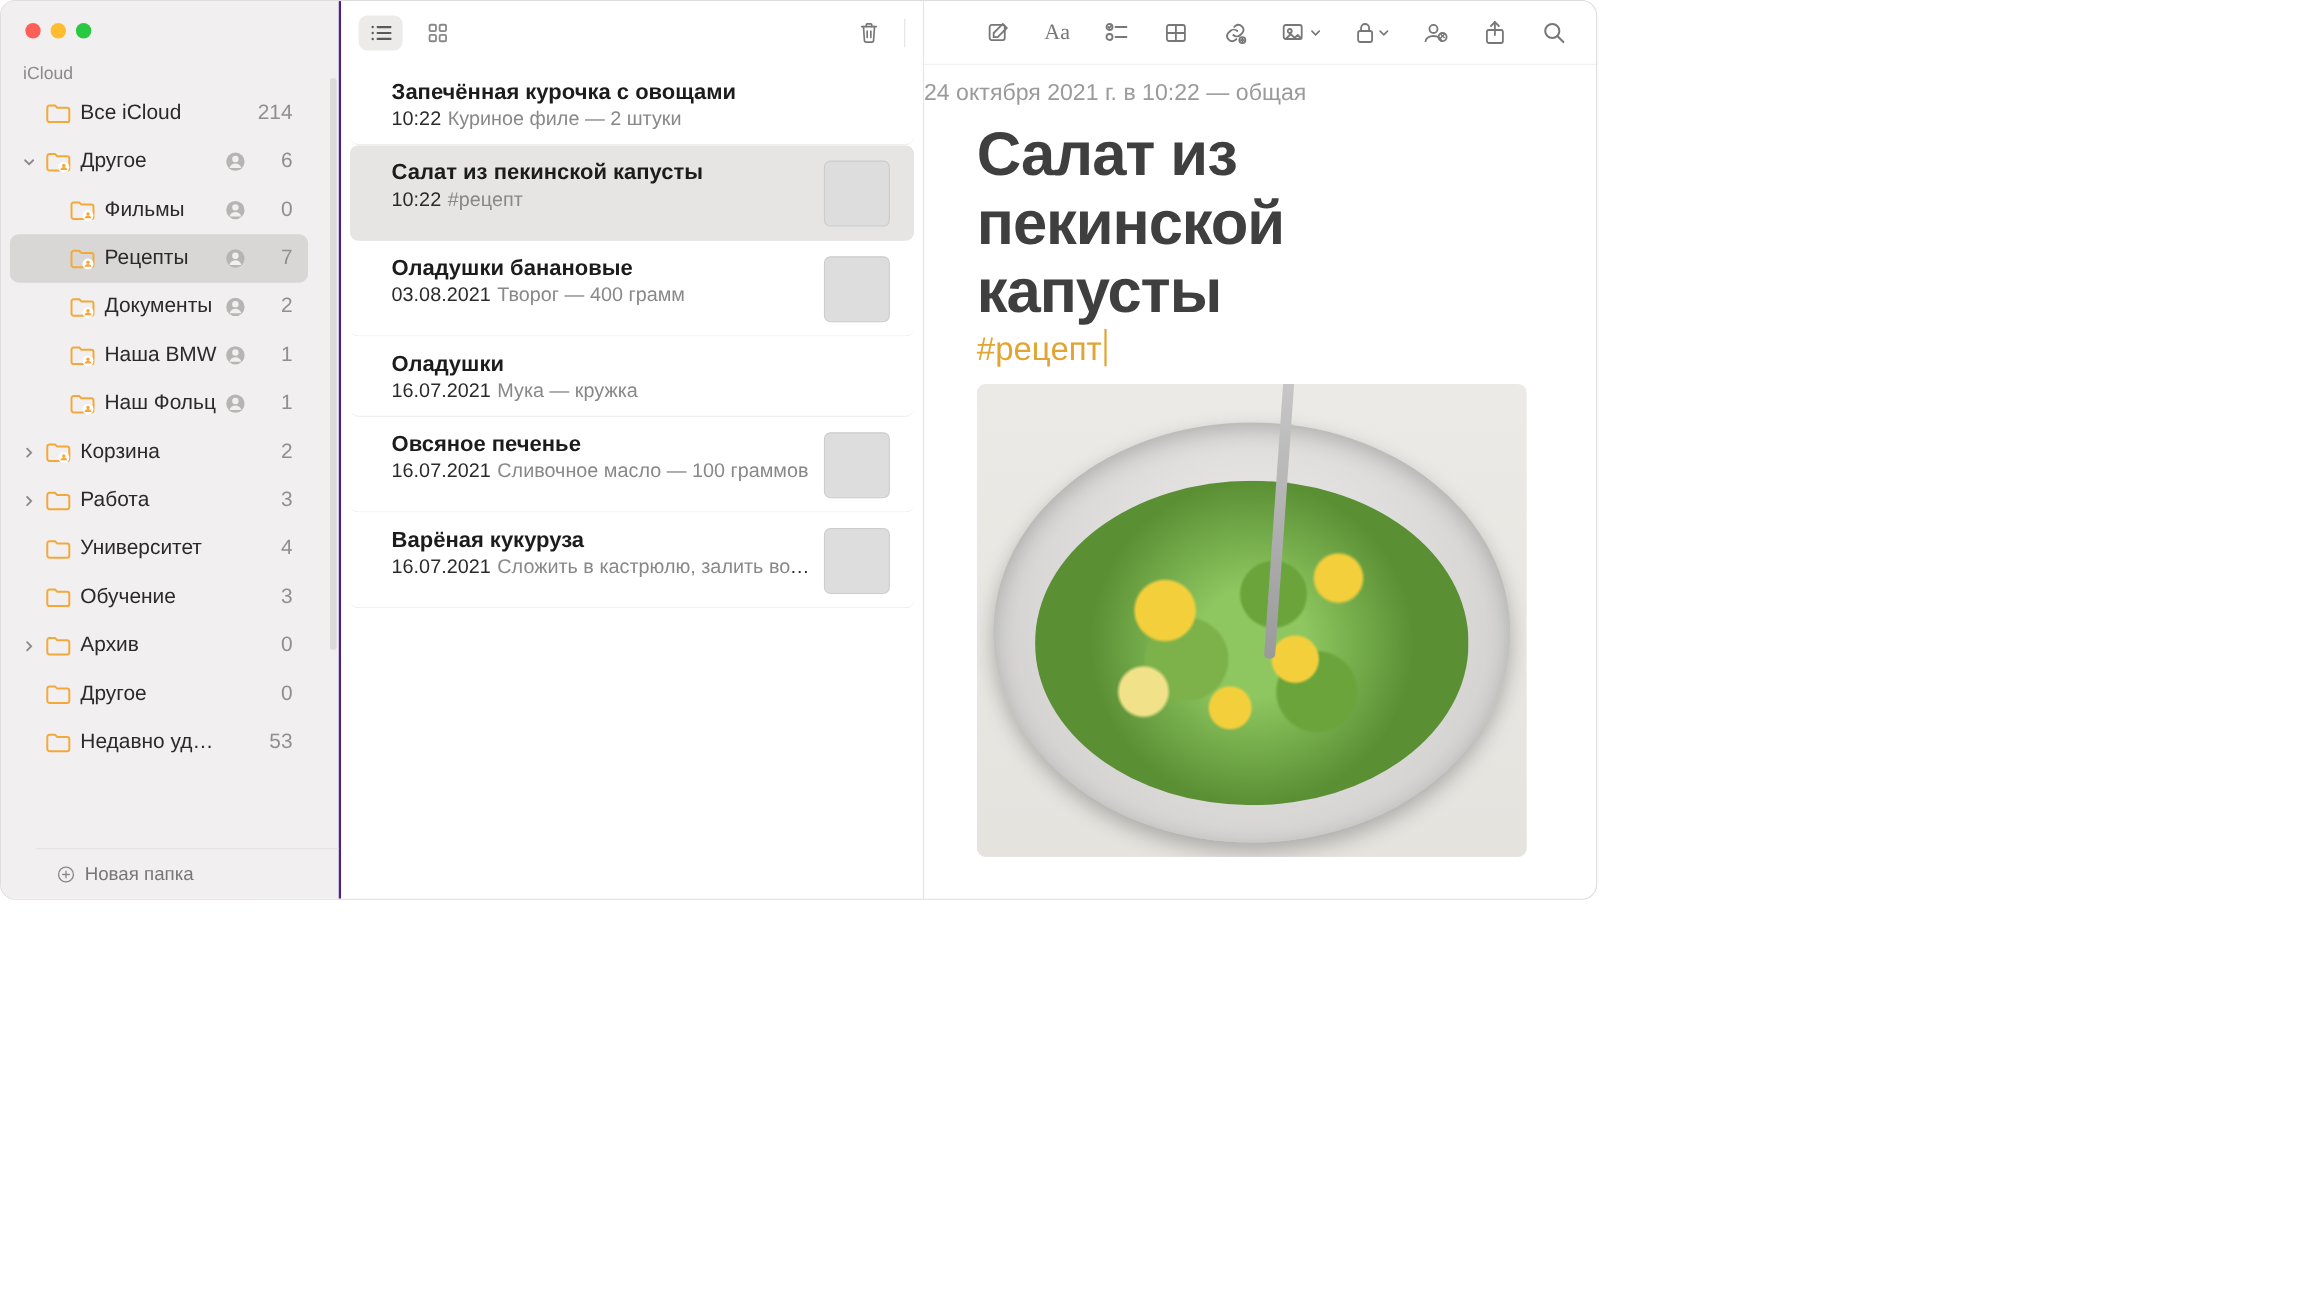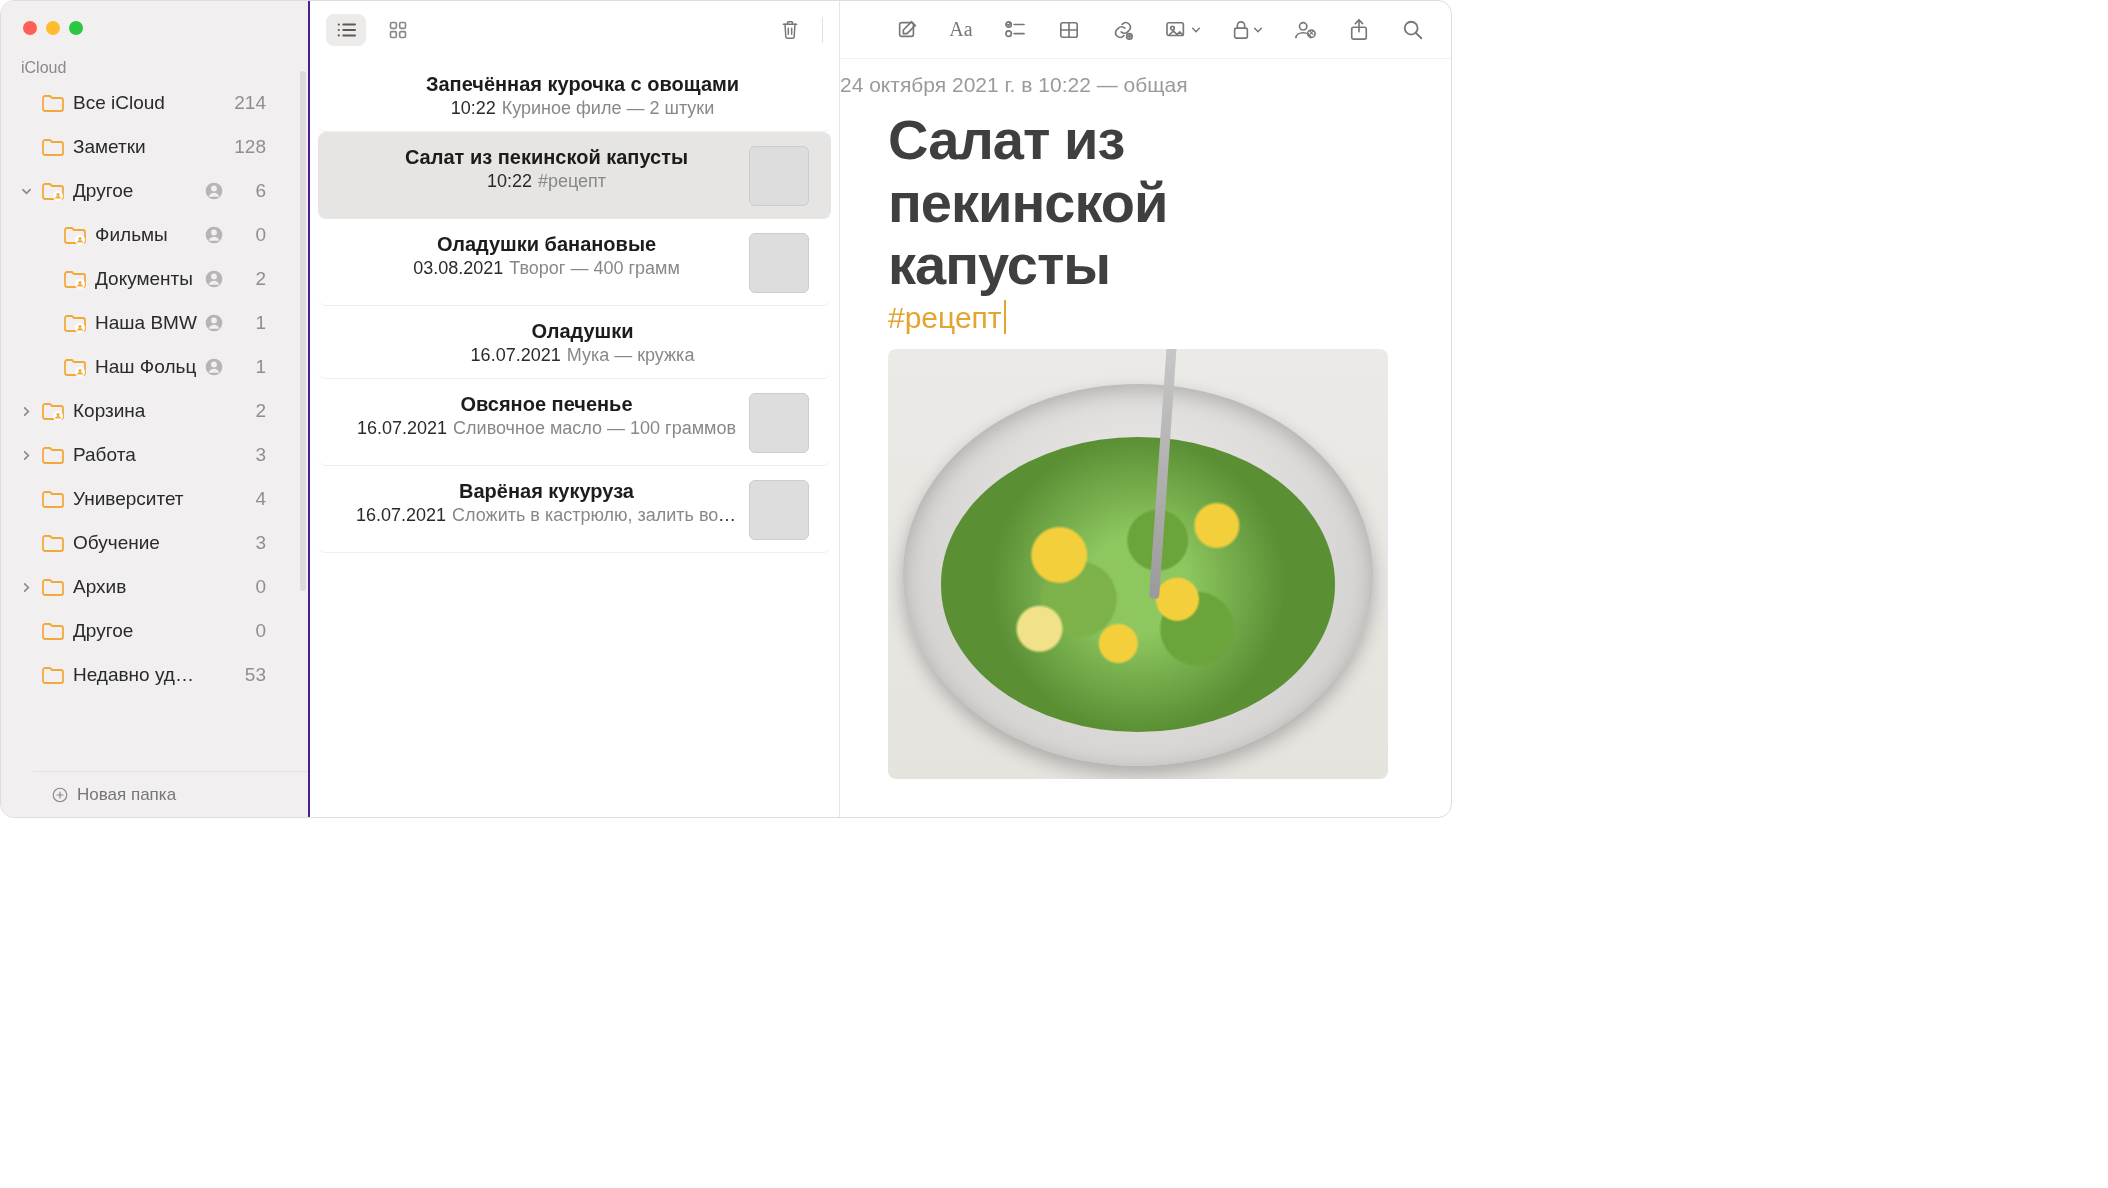--- a/index.html
+++ b/index.html
@@ -70,21 +70,21 @@
 
   .note-list { flex: 1; overflow-y: auto; }
   .note-item {
     padding: 14px 22px 12px 38px;
     border-bottom: 1px solid #eee;
     display: flex; gap: 12px;
     margin: 0 8px;
     border-radius: 8px;
   }
   .note-item.selected { background: #e6e5e4; border-bottom-color: transparent; }
-  .note-item .meta { flex: 1; min-width: 0; text-align: center; }
+  .note-item .meta { flex: 1; min-width: 0; }
   .note-item .title { font-size: 20px; font-weight: 600; color: #1c1c1c; margin-bottom: 2px; white-space: nowrap; overflow: hidden; text-overflow: ellipsis; }
   .note-item .sub { font-size: 18px; color: #2a2a2a; white-space: nowrap; overflow: hidden; text-overflow: ellipsis; }
   .note-item .sub .snip { color: #888; margin-left: 6px; }
   .note-item .thumb {
     width: 60px; height: 60px; border-radius: 6px; flex: 0 0 60px;
     background: #ddd; border: 1px solid #ccc;
   }
 
   
   .editor { flex: 1; display: flex; flex-direction: column; }
@@ -165,31 +165,20 @@
         <span class="folder-ic">
           <svg width="24" height="20" viewBox="0 0 24 20">
             <path d="M2 5a2 2 0 012-2h5l2 2h9a2 2 0 012 2v9a2 2 0 01-2 2H4a2 2 0 01-2-2z" fill="none" stroke="#f3a93a" stroke-width="1.8"></path>
           </svg>
         </span>
         <span class="label">Все iCloud</span>
         <span class="shared"></span>
         <span class="count">214</span>
       </div>
       <div class="folder-row indent-1">
-        <span class="chev hidden"></span>
-        <span class="folder-ic">
-          <svg width="24" height="20" viewBox="0 0 24 20">
-            <path d="M2 5a2 2 0 012-2h5l2 2h9a2 2 0 012 2v9a2 2 0 01-2 2H4a2 2 0 01-2-2z" fill="none" stroke="#f3a93a" stroke-width="1.8"></path>
-          </svg>
-        </span>
-        <span class="label">Заметки</span>
-        <span class="shared"></span>
-        <span class="count">128</span>
-      </div>
-      <div class="folder-row indent-1">
         <span class="chev ">
           <svg width="11" height="11" viewBox="0 0 12 12">
             <path d="M2 4l4 4 4-4" fill="none" stroke="#8a8a8a" stroke-width="1.8" stroke-linecap="round"></path>
           </svg>
         </span>
         <span class="folder-ic">
           <svg width="24" height="20" viewBox="0 0 24 20">
             <path d="M2 5a2 2 0 012-2h5l2 2h9a2 2 0 012 2v9a2 2 0 01-2 2H4a2 2 0 01-2-2z" fill="none" stroke="#f3a93a" stroke-width="1.8"></path>
             <circle cx="17" cy="15" r="5" fill="#fff"></circle>
             <circle cx="17" cy="13.5" r="1.6" fill="#f3a93a"></circle>
@@ -218,20 +207,40 @@
         </span>
         <span class="label">Фильмы</span>
         <span class="shared">
           <svg width="20" height="20" viewBox="0 0 24 24">
             <circle cx="12" cy="12" r="10" fill="#b7b5b3"></circle>
             <circle cx="12" cy="9" r="3.5" fill="#f1efef"></circle>
             <path d="M5.5 19c1-3.5 4-5 6.5-5s5.5 1.5 6.5 5" fill="#f1efef"></path>
           </svg>
         </span>
         <span class="count">0</span>
+      </div>
+      <div class="folder-row indent-2 selected">
+        <span class="chev hidden"></span>
+        <span class="folder-ic">
+          <svg width="24" height="20" viewBox="0 0 24 20">
+            <path d="M2 5a2 2 0 012-2h5l2 2h9a2 2 0 012 2v9a2 2 0 01-2 2H4a2 2 0 01-2-2z" fill="none" stroke="#f3a93a" stroke-width="1.8"></path>
+            <circle cx="17" cy="15" r="5" fill="#fff"></circle>
+            <circle cx="17" cy="13.5" r="1.6" fill="#f3a93a"></circle>
+            <path d="M13.7 17.5c.5-1.8 2-2.6 3.3-2.6s2.8.8 3.3 2.6" fill="#f3a93a"></path>
+          </svg>
+        </span>
+        <span class="label">Рецепты</span>
+        <span class="shared">
+          <svg width="20" height="20" viewBox="0 0 24 24">
+            <circle cx="12" cy="12" r="10" fill="#b7b5b3"></circle>
+            <circle cx="12" cy="9" r="3.5" fill="#f1efef"></circle>
+            <path d="M5.5 19c1-3.5 4-5 6.5-5s5.5 1.5 6.5 5" fill="#f1efef"></path>
+          </svg>
+        </span>
+        <span class="count">7</span>
       </div>
       <div class="folder-row indent-2">
         <span class="chev hidden"></span>
         <span class="folder-ic">
           <svg width="24" height="20" viewBox="0 0 24 20">
             <path d="M2 5a2 2 0 012-2h5l2 2h9a2 2 0 012 2v9a2 2 0 01-2 2H4a2 2 0 01-2-2z" fill="none" stroke="#f3a93a" stroke-width="1.8"></path>
             <circle cx="17" cy="15" r="5" fill="#fff"></circle>
             <circle cx="17" cy="13.5" r="1.6" fill="#f3a93a"></circle>
             <path d="M13.7 17.5c.5-1.8 2-2.6 3.3-2.6s2.8.8 3.3 2.6" fill="#f3a93a"></path>
           </svg>

